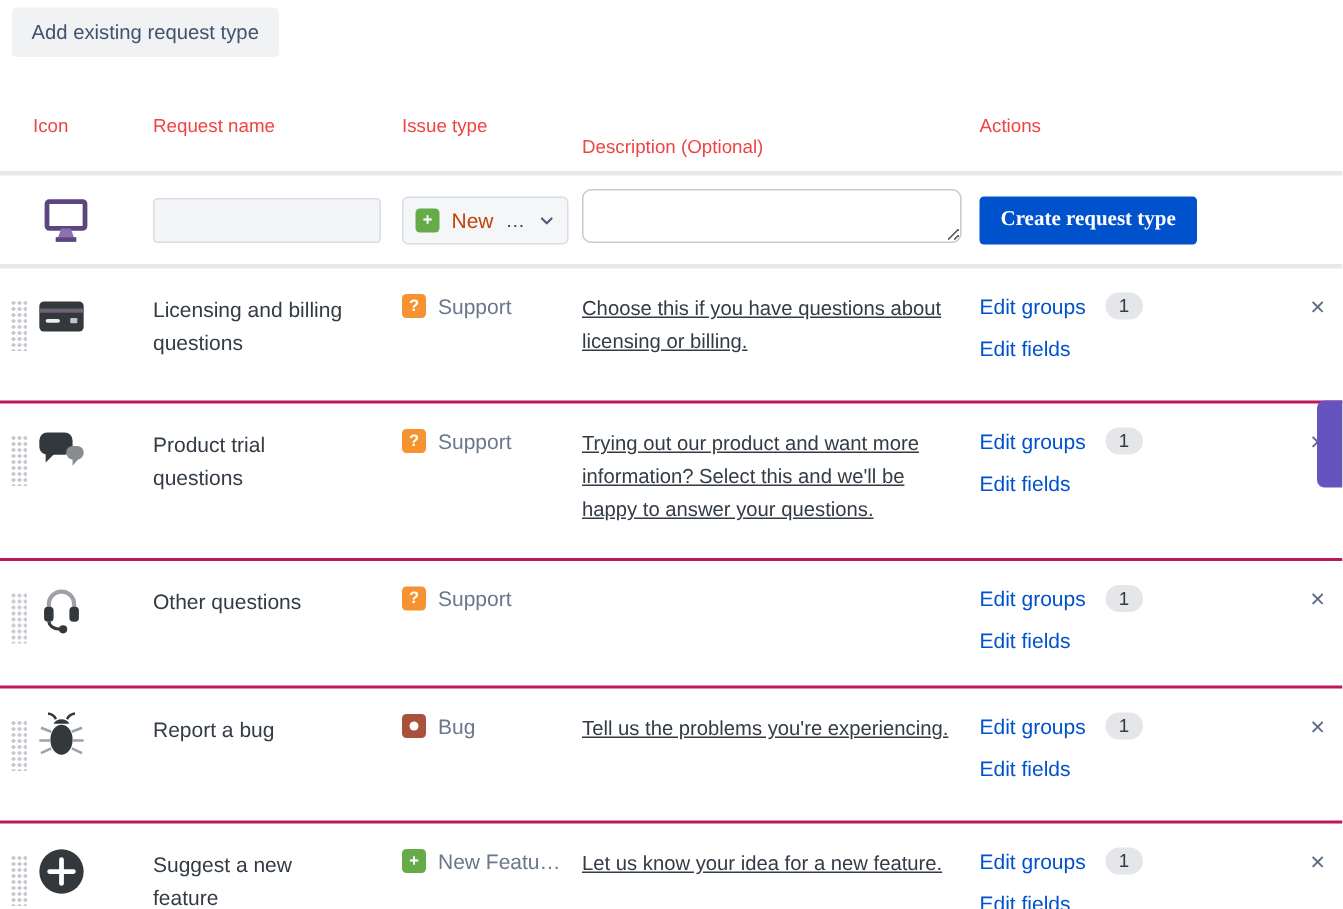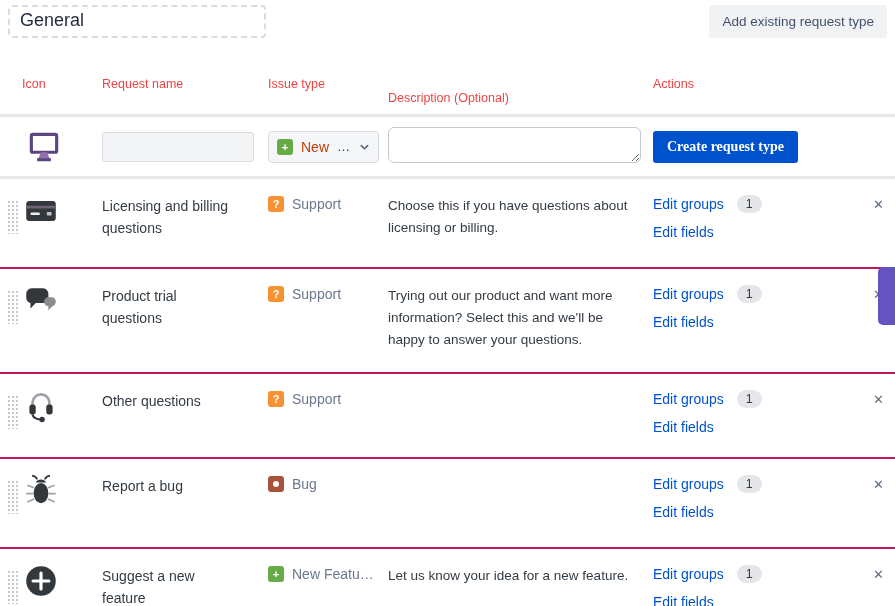--- a/index.html
+++ b/index.html
@@ -23,21 +23,21 @@
   .th.issue-h { grid-column:4; padding-left:3px; }
   .th.desc-h { grid-column:5; padding-left:3px; }
   .th.actions-h { grid-column:6; padding-left:6px; }
 
   
   .form-row { align-items:center; min-height:62px; border-bottom:3px solid #e7e8ec; }
   .cell-icon { grid-column:2; display:flex; }
   .form-row .cell-icon svg { margin-left:3px; }
   .cell-name { grid-column:3; }
   .cell-issue { grid-column:4; padding-left:3px; }
-  .cell-desc { grid-column:5; padding-left:3px; }
+  .cell-desc { grid-column:5; padding-left:3px;text-decoration:underline; }
   .cell-actions { grid-column:6; padding-left:6px; }
   .cell-close { grid-column:7; }
 
   .name-input { width:152px; height:30px; background:#f4f5f7; border:1px solid #d8dce3;
     border-radius:3px; font-family:inherit; font-size:14px; padding:0 8px; }
   .issue-select { display:flex; align-items:center; gap:8px; width:111px; height:32px;
     background:#f5f6f8; border:1px solid #d8dce3; border-radius:4px; padding:0 8px; cursor:pointer; }
   .issue-select .sel-label { font-size:14px; color:#c2410c; }
   .issue-select .sel-ellipsis { font-size:13px; color:#344563; letter-spacing:1px; }
   .desc-input { width:253px; height:36px; border:1px solid #c5cad2; border-radius:6px;
@@ -74,21 +74,20 @@
     background:#6554c0; border-radius:5px 0 0 5px; cursor:pointer; }
 
   .chev { margin-left:auto; }
 </style>
 </head>
 <body>
 
 <div class="page">
 
   <div class="topbar">
-    <div class="title-box">General</div>
     <button class="add-existing">Add existing request type</button>
   </div>
 
   <div class="grid thead">
     <div class="th icon-h">Icon</div>
     <div class="th name-h">Request name</div>
     <div class="th issue-h">Issue type</div>
     <div class="th actions-h">Actions</div>
     <div class="th desc-h">Description (Optional)</div>
   </div>
@@ -244,20 +243,23 @@
     </div>
     <div class="row-name">Report a bug</div>
     <div class="cell-issue">
         <div class="issue-type">
       <span class="badge badge-bug">
             <span class="badge-dot"></span>
           </span>
       <span class="issue-label">Bug</span>
     </div>
       </div>
+    <div class="cell-desc">
+        <div class="row-desc">Tell us the problems you're experiencing.</div>
+      </div>
     <div class="cell-actions">
         <div class="actions">
       <div class="action-line">
         <a class="link">Edit groups</a>
         <span class="count-pill">1</span>
       </div>
       <div class="action-line">
         <a class="link">Edit fields</a>
       </div>
     </div>

